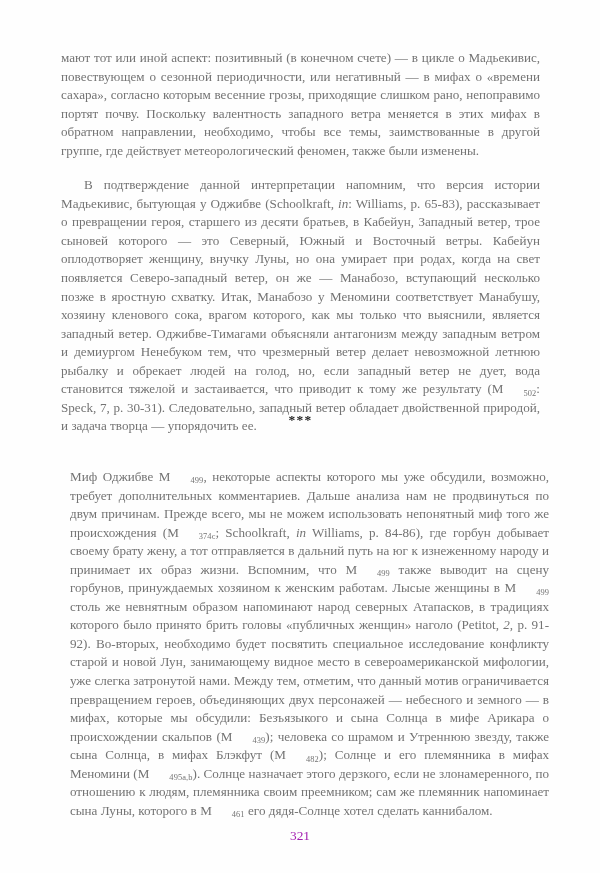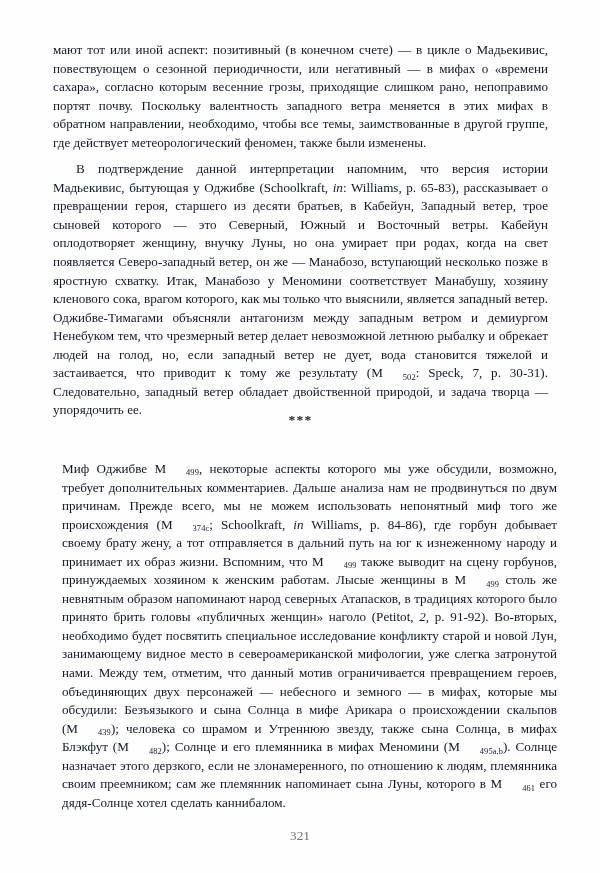--- a/index.html
+++ b/index.html
@@ -18,26 +18,26 @@
     overflow: hidden;
     box-sizing: border-box;
   }
   .text-block {
     position: absolute;
     left: 45px;
     top: 33px;
     width: 511px;
   }
   p.para {
-    margin: 8px;
+    margin: 16px;
     text-align: justify;
     text-justify: inter-word;
     font-size: 13.1px;
     line-height: 18.55px;
-    color: #0f172a;
+    color: #737373;
     text-indent: 23px;
     hyphens: manual;
     word-spacing: 0.1px;
     font-family: Liberation Serif, serif;
   }
   p.para.cont {
     text-indent: 0;
   }
   .ital {
     font-style: italic;
@@ -68,21 +68,21 @@
     top: 452px;
     width: 511px;
   }
   .page-number {
     position: absolute;
     left: 0;
     width: 600px;
     top: 828px;
     text-align: center;
     font-size: 13.4px;
-    color: #737373;
+    color: #a21caf;
   }
 </style>
 </head>
 <body>
 
 <div class="page">
 
   <div class="text-block">
 
     <p class="para cont"><span>мают тот или иной аспект: позитивный (в конечном счете) — в цикле о Мадьекивис, повествующем о сезонной периодичности, или негативный — в мифах о «времени сахара», согласно которым весенние грозы, приходящие слишком рано, непоправимо портят почву. Поскольку валентность западного ветра меняется в этих мифах в обратном направлении, необходимо, чтобы все темы, заимствованные в другой группе, где действует метеорологический феномен, также были изменены.</span></p>

